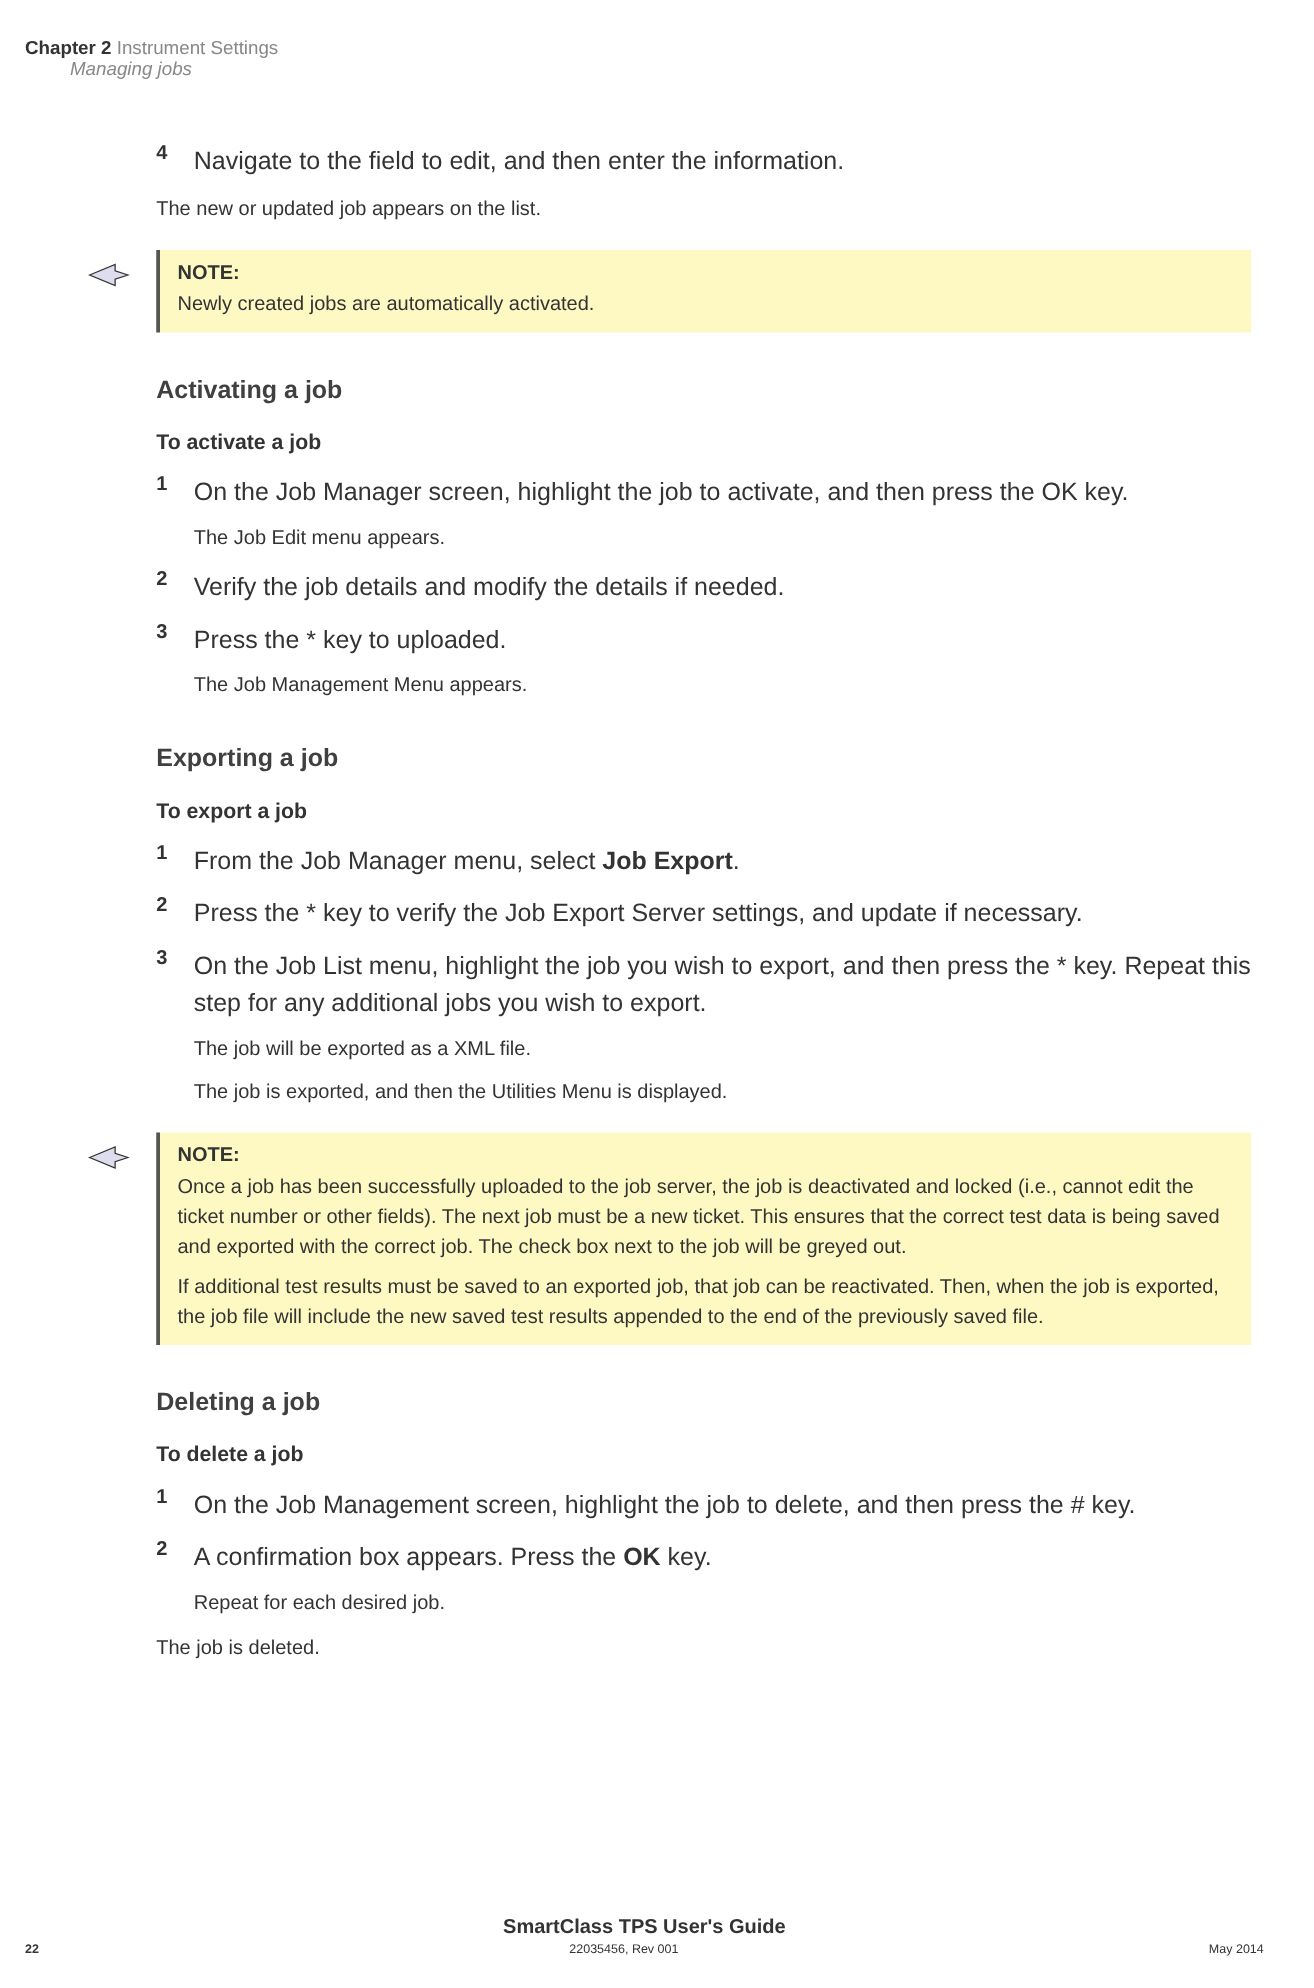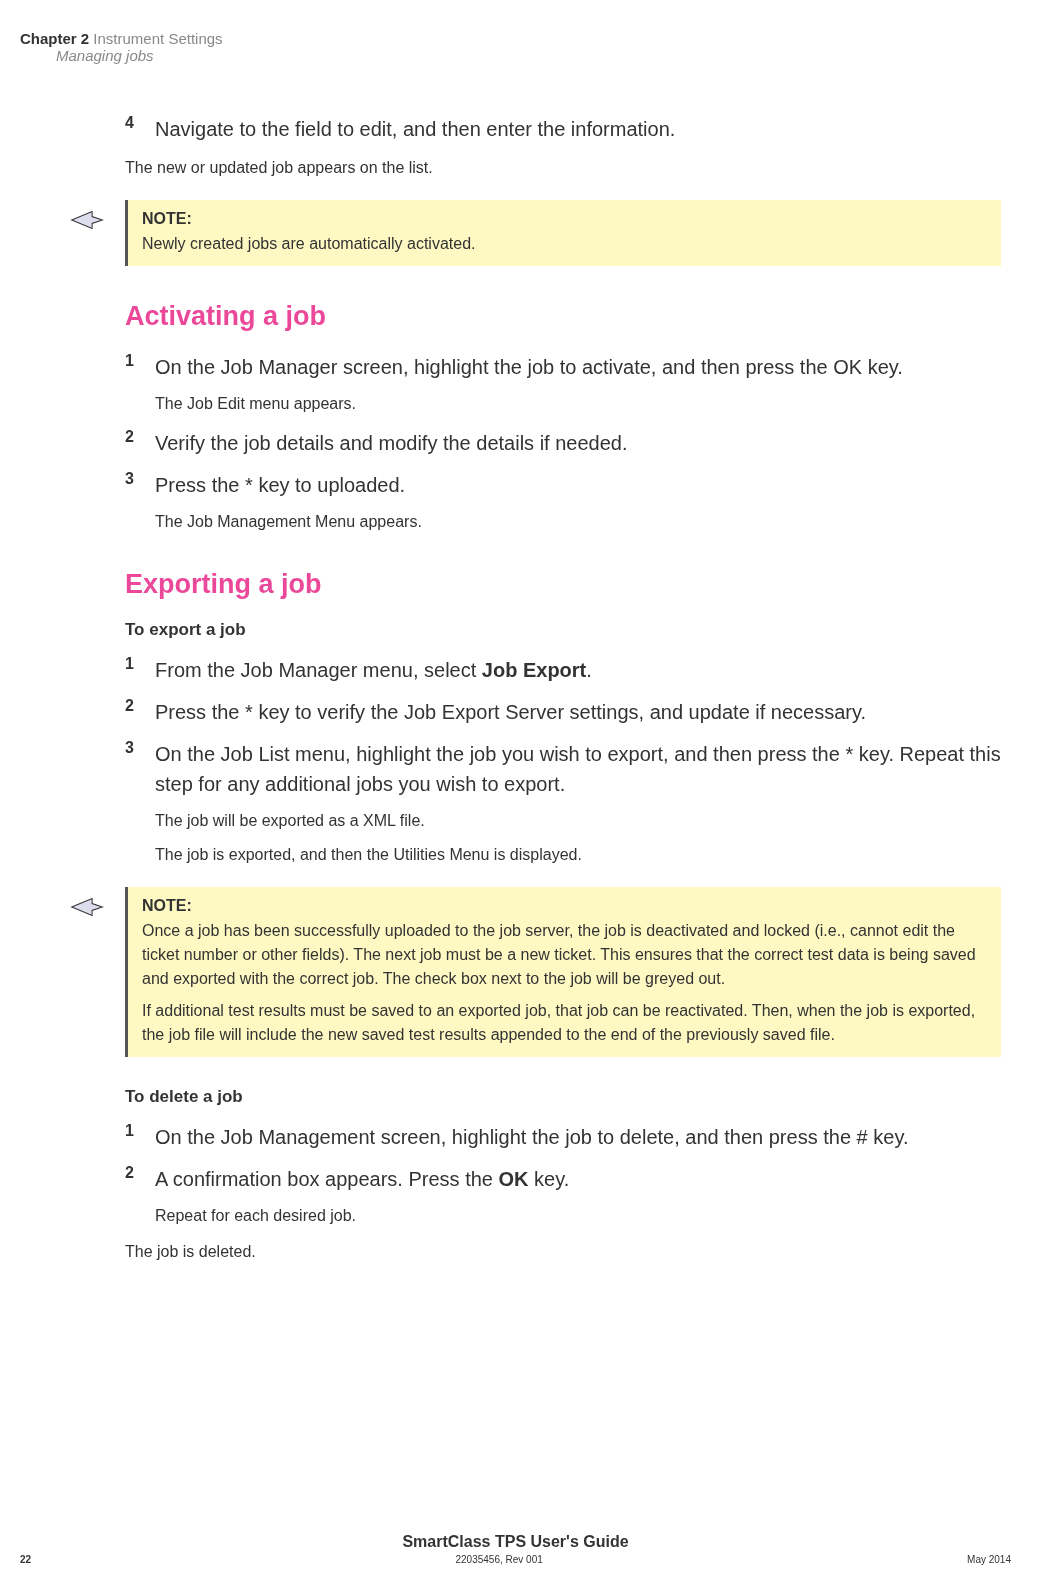--- a/index.html
+++ b/index.html
@@ -23,21 +23,21 @@
     .step-text { font-size: 20px; line-height: 1.5; }
     .result-text { font-size: 16px; margin-bottom: 15px; line-height: 1.5; }
     .indented-result { font-size: 16px; margin-left: 30px; margin-top: 6px; margin-bottom: 10px; line-height: 1.5; }
     .step-block { margin-bottom: 12px; }
     .note-container { display: flex; margin: 20px 0 30px 0; margin-left: -55px; }
     .note-icon { width: 40px; flex-shrink: 0; margin-right: 15px; margin-top: 8px; }
     .note-box { background: #fef9c3; border-left: 3px solid #555; padding: 10px 14px; flex: 1; }
     .note-title { font-weight: bold; font-size: 16px; margin-bottom: 4px; }
     .note-body { font-size: 16px; line-height: 1.5; margin-bottom: 8px; }
     .note-body:last-child { margin-bottom: 0; }
-    .section-heading { font-size: 27px; font-weight: bold; margin-top: 35px; margin-bottom: 20px; color: #ec4899; }
+    .section-heading { font-size: 20px; font-weight: bold; margin-top: 35px; margin-bottom: 20px; color: #404040; }
     .sub-heading { font-size: 17px; font-weight: bold; margin-bottom: 15px; color: #333; }
     .bold-inline { font-weight: bold; }
     .footer { position: absolute; bottom: 25px; left: 20px; right: 40px; }
     .footer-title { text-align: center; font-weight: bold; font-size: 16px; margin-bottom: 3px; }
     .footer-row { display: flex; justify-content: space-between; font-size: 10px; gap: 21px; }
     .footer-page { font-weight: bold; }
     .arrow-svg { width: 34px; height: 24px; }
   </style>
 </head>
 <body>
@@ -67,20 +67,21 @@
         <path d="M 2 14 L 26 4 L 26 10 L 38 14 L 26 18 L 26 24 Z" fill="#dde" stroke="#333" stroke-width="1.2"></path>
       </svg>
     </div>
     <div class="note-box">
       <div class="note-title">NOTE:</div>
       <div class="note-body">Newly created jobs are automatically activated.</div>
     </div>
   </div>
 
   <div class="section-heading">Activating a job</div>
+  <div class="sub-heading">To activate a job</div>
 
   <div class="step-block">
     <div class="step-row">
       <div class="step-num">1</div>
       <div class="step-text">On the Job Manager screen, highlight the job to activate, and then press the OK key.</div>
     </div>
     <div class="indented-result">The Job Edit menu appears.</div>
   </div>
 
   <div class="step-block">
@@ -132,20 +133,21 @@
         <path d="M 2 14 L 26 4 L 26 10 L 38 14 L 26 18 L 26 24 Z" fill="#dde" stroke="#333" stroke-width="1.2"></path>
       </svg>
     </div>
     <div class="note-box">
       <div class="note-title">NOTE:</div>
       <div class="note-body">Once a job has been successfully uploaded to the job server, the job is deactivated and locked (i.e., cannot edit the ticket number or other fields). The next job must be a new ticket. This ensures that the correct test data is being saved and exported with the correct job. The check box next to the job will be greyed out.</div>
       <div class="note-body">If additional test results must be saved to an exported job, that job can be reactivated. Then, when the job is exported, the job file will include the new saved test results appended to the end of the previously saved file.</div>
     </div>
   </div>
 
+  <div class="section-heading">Deleting a job</div>
   <div class="sub-heading">To delete a job</div>
 
   <div class="step-block">
     <div class="step-row">
       <div class="step-num">1</div>
       <div class="step-text">On the Job Management screen, highlight the job to delete, and then press the # key.</div>
     </div>
   </div>
 
   <div class="step-block">

